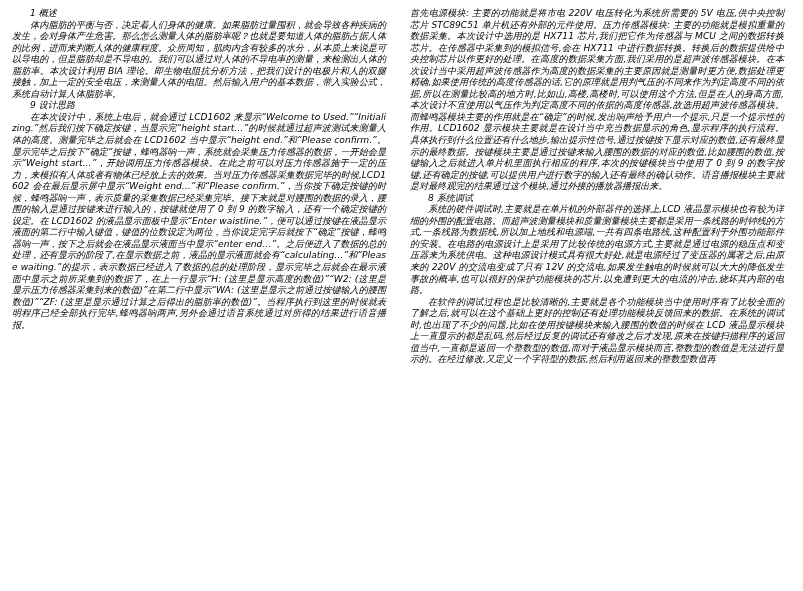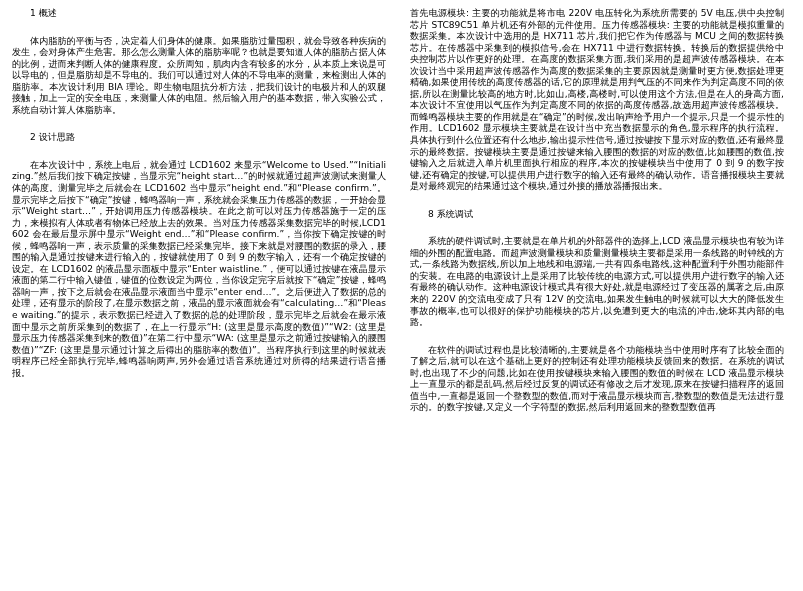--- a/index.html
+++ b/index.html
@@ -24,55 +24,56 @@
   .columns {
     display: flex;
     flex-direction: row;
     gap: 24px;
     width: 100%;
     height: 100%;
   }
   .col {
     width: 374px;
     flex: 0 0 374px;
+    font-style: italic;
   }
   p {
     margin: 0;
     font-size: 9.1px;
     line-height: 11.55px;
     text-align: justify;
     text-justify: inter-ideograph;
     letter-spacing: 0px;
     word-break: break-all;
   }
   p.indent {
     text-indent: 18px;
   }
   p.heading {
     text-indent: 18px;
     margin: 0;
   }
   .col p + p {
-    margin-top: 16px;
+    margin-top: 0px;
   }
 </style>
 </head>
 <body>
 
 <div class="page">
   <div class="columns">
 
     <div class="col">
       <p class="heading">1 概述</p>
       <p class="indent">体内脂肪的平衡与否，决定着人们身体的健康。如果脂肪过量囤积，就会导致各种疾病的发生，会对身体产生危害。那么怎么测量人体的脂肪率呢？也就是要知道人体的脂肪占据人体的比例，进而来判断人体的健康程度。众所周知，肌肉内含有较多的水分，从本质上来说是可以导电的，但是脂肪却是不导电的。我们可以通过对人体的不导电率的测量，来检测出人体的脂肪率。本次设计利用 BIA 理论。即生物电阻抗分析方法，把我们设计的电极片和人的双腿接触，加上一定的安全电压，来测量人体的电阻。然后输入用户的基本数据，带入实验公式，系统自动计算人体脂肪率。</p>
-      <p class="heading">2 设计思路</p>
+      <p class="heading">9 设计思路</p>
       <p class="indent">在本次设计中，系统上电后，就会通过 LCD1602 来显示“Welcome to Used.”“Initializing.”然后我们按下确定按键，当显示完“height start…”的时候就通过超声波测试来测量人体的高度。测量完毕之后就会在 LCD1602 当中显示“height end.”和“Please confirm.”。显示完毕之后按下“确定”按键，蜂鸣器响一声，系统就会采集压力传感器的数据，一开始会显示“Weight start…”，开始调用压力传感器模块。在此之前可以对压力传感器施于一定的压力，来模拟有人体或者有物体已经放上去的效果。当对压力传感器采集数据完毕的时候,LCD1602 会在最后显示屏中显示“Weight end…”和“Please confirm.”，当你按下确定按键的时候，蜂鸣器响一声，表示质量的采集数据已经采集完毕。接下来就是对腰围的数据的录入，腰围的输入是通过按键来进行输入的，按键就使用了 0 到 9 的数字输入，还有一个确定按键的设定。在 LCD1602 的液晶显示面板中显示“Enter waistline.”，便可以通过按键在液晶显示液面的第二行中输入键值，键值的位数设定为两位，当你设定完字后就按下“确定”按键，蜂鸣器响一声，按下之后就会在液晶显示液面当中显示“enter end…”。之后便进入了数据的总的处理，还有显示的阶段了,在显示数据之前，液晶的显示液面就会有“calculating…”和“Please waiting.”的提示，表示数据已经进入了数据的总的处理阶段，显示完毕之后就会在最示液面中显示之前所采集到的数据了，在上一行显示“H: (这里是显示高度的数值)”“W2: (这里是显示压力传感器采集到来的数值)”在第二行中显示“WA: (这里是显示之前通过按键输入的腰围数值)”“ZF: (这里是显示通过计算之后得出的脂肪率的数值)”。当程序执行到这里的时候就表明程序已经全部执行完毕,蜂鸣器响两声,另外会通过语音系统通过对所得的结果进行语音播报。</p>
     </div>
 
     <div class="col">
       <p>首先电源模块: 主要的功能就是将市电 220V 电压转化为系统所需要的 5V 电压,供中央控制芯片 STC89C51 单片机还有外部的元件使用。压力传感器模块: 主要的功能就是模拟重量的数据采集。本次设计中选用的是 HX711 芯片,我们把它作为传感器与 MCU 之间的数据转换芯片。在传感器中采集到的模拟信号,会在 HX711 中进行数据转换。转换后的数据提供给中央控制芯片以作更好的处理。在高度的数据采集方面,我们采用的是超声波传感器模块。在本次设计当中采用超声波传感器作为高度的数据采集的主要原因就是测量时更方便,数据处理更精确,如果使用传统的高度传感器的话,它的原理就是用判气压的不同来作为判定高度不同的依据,所以在测量比较高的地方时,比如山,高楼,高楼时,可以使用这个方法,但是在人的身高方面,本次设计不宜使用以气压作为判定高度不同的依据的高度传感器,故选用超声波传感器模块。而蜂鸣器模块主要的作用就是在“确定”的时候,发出响声给予用户一个提示,只是一个提示性的作用。LCD1602 显示模块主要就是在设计当中充当数据显示的角色,显示程序的执行流程。具体执行到什么位置还有什么地步,输出提示性信号,通过按键按下显示对应的数值,还有最终显示的最终数据。按键模块主要是通过按键来输入腰围的数据的对应的数值,比如腰围的数值,按键输入之后就进入单片机里面执行相应的程序,本次的按键模块当中使用了 0 到 9 的数字按键,还有确定的按键,可以提供用户进行数字的输入还有最终的确认动作。语音播报模块主要就是对最终观完的结果通过这个模块,通过外接的播放器播报出来。</p>
       <p class="heading">8 系统调试</p>
-      <p class="indent">系统的硬件调试时,主要就是在单片机的外部器件的选择上,LCD 液晶显示模块也有较为详细的外围的配置电路。而超声波测量模块和质量测量模块主要都是采用一条线路的时钟线的方式,一条线路为数据线,所以加上地线和电源端,一共有四条电路线,这种配置利于外围功能部件的安装。在电路的电源设计上是采用了比较传统的电源方式,可以提供用户进行数字的输入还有最终的确认动作。这种电源设计模式具有很大好处,就是电源经过了变压器的属著之后,由原来的 220V 的交流电变成了只有 12V 的交流电,如果发生触电的时候就可以大大的降低发生事故的概率,也可以很好的保护功能模块的芯片,以免遭到更大的电流的冲击,烧坏其内部的电路。</p>
-      <p class="indent">在软件的调试过程也是比较清晰的,主要就是各个功能模块当中使用时序有了比较全面的了解之后,就可以在这个基础上更好的控制还有处理功能模块反馈回来的数据。在系统的调试时,也出现了不少的问题,比如在使用按键模块来输入腰围的数值的时候在 LCD 液晶显示模块上一直显示的都是乱码,然后经过反复的调试还有修改之后才发现,原来在按键扫描程序的返回值当中,一直都是返回一个整数型的数值,而对于液晶显示模块而言,整数型的数值是无法进行显示的。的数字按键,又定义一个字符型的数据,然后利用返回来的整数型数值再</p>
+      <p class="indent">系统的硬件调试时,主要就是在单片机的外部器件的选择上,LCD 液晶显示模块也有较为详细的外围的配置电路。而超声波测量模块和质量测量模块主要都是采用一条线路的时钟线的方式,一条线路为数据线,所以加上地线和电源端,一共有四条电路线,这种配置利于外围功能部件的安装。在电路的电源设计上是采用了比较传统的电源方式,主要就是通过电源的稳压点和变压器来为系统供电。这种电源设计模式具有很大好处,就是电源经过了变压器的属著之后,由原来的 220V 的交流电变成了只有 12V 的交流电,如果发生触电的时候就可以大大的降低发生事故的概率,也可以很好的保护功能模块的芯片,以免遭到更大的电流的冲击,烧坏其内部的电路。</p>
+      <p class="indent">在软件的调试过程也是比较清晰的,主要就是各个功能模块当中使用时序有了比较全面的了解之后,就可以在这个基础上更好的控制还有处理功能模块反馈回来的数据。在系统的调试时,也出现了不少的问题,比如在使用按键模块来输入腰围的数值的时候在 LCD 液晶显示模块上一直显示的都是乱码,然后经过反复的调试还有修改之后才发现,原来在按键扫描程序的返回值当中,一直都是返回一个整数型的数值,而对于液晶显示模块而言,整数型的数值是无法进行显示的。在经过修改,又定义一个字符型的数据,然后利用返回来的整数型数值再</p>
     </div>
 
   </div>
 </div>
 
 </body></html>

